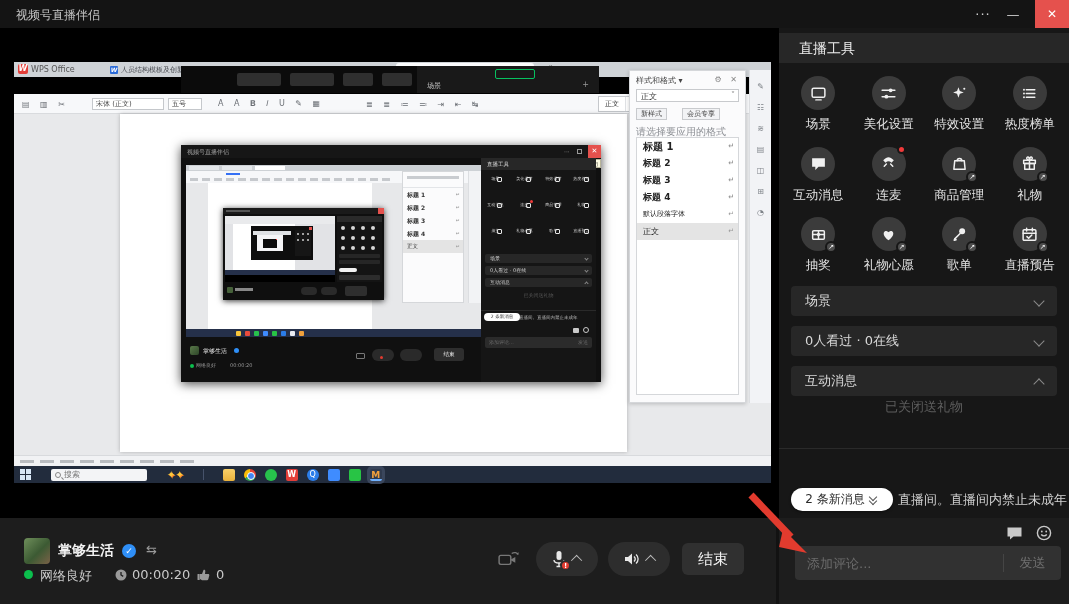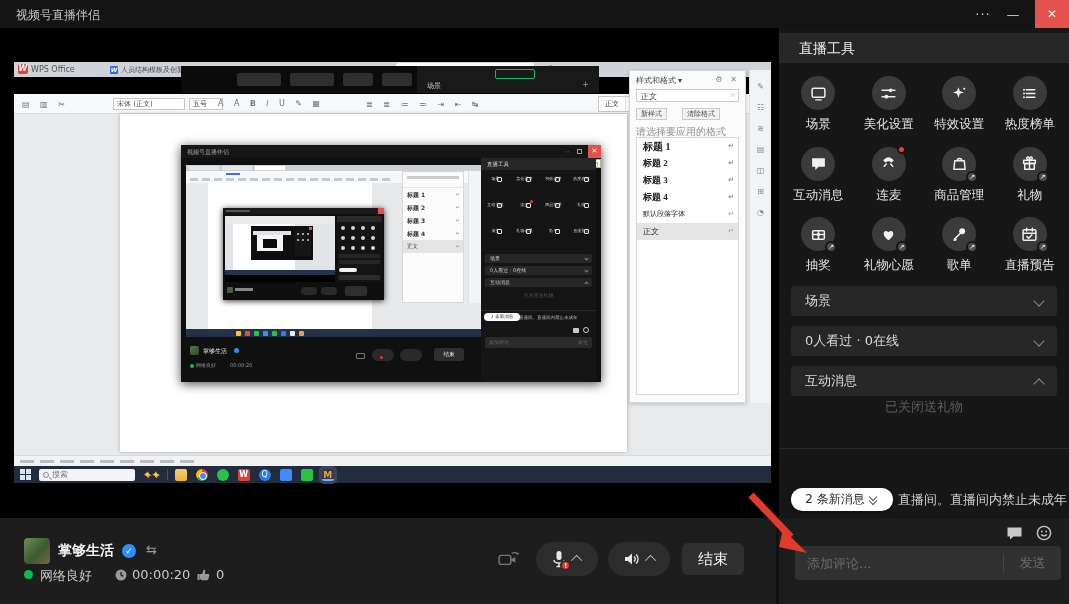--- a/index.html
+++ b/index.html
@@ -47,42 +47,42 @@
   #wps-doc { left:0; top:52px; width:757px; height:341px; background:#e8e9eb; }
   #wps-page { left:106px; top:0px; width:507px; height:338px; background:#fff; box-shadow:0 0 4px rgba(0,0,0,.25); }
   
   #black-strip { left:167px; top:4px; width:236px; height:27px; background:#0b0b0b; display:flex; align-items:center; gap:9px; padding-left:56px; }
   #black-strip i { width:44px; height:13px; background:#2f2f2f; border-radius:2px; }
   #dark-panel { left:403px; top:4px; width:182px; height:27px; background:#191919; }
   #dark-panel .greenbtn { position:absolute; left:78px; top:3px; width:40px; height:10px; border:1px solid #07c160; border-radius:2px; }
   #dark-panel .rowlabel { position:absolute; left:10px; top:15px; font-size:7px; color:#c9c9c9; }
   #dark-panel .plus { position:absolute; right:10px; top:14px; font-size:8px; color:#999; }
   
-  #styles-panel { left:615px; top:8px; width:117px; height:333px; background:#fbfbfc; border:1px solid #d5d7da; box-shadow:0 1px 4px rgba(0,0,0,.2);font-family:Liberation Serif, serif; }
+  #styles-panel { left:615px; top:8px; width:117px; height:333px; background:#fbfbfc; border:1px solid #d5d7da; box-shadow:0 1px 4px rgba(0,0,0,.2); }
   #styles-panel .hd { position:absolute; left:6px; top:4px; font-size:8px; color:#444; }
   #styles-panel .hd-ic { position:absolute; right:5px; top:4px; font-size:8px; color:#888; letter-spacing:3px; }
   #styles-dd { position:absolute; left:6px; top:18px; width:103px; height:13px; background:#fff; border:1px solid #c8cacd; font-size:8px; color:#333; padding:1px 4px; }
   #styles-dd:after { content:"˅"; position:absolute; right:3px; top:1px; color:#888; }
   .sp-btn { position:absolute; top:37px; height:12px; border:1px solid #c8cacd; background:#f2f3f5; font-size:7px; color:#444; line-height:11px; padding:0 4px; }
   #sp-hint { position:absolute; left:6px; top:54px; font-size:10px; color:#8b8e93; }
   #style-list { position:absolute; left:6px; top:66px; width:103px; height:258px; background:#fff; border:1px solid #d5d7da; }
   .style-row { position:relative; height:17px; line-height:17px; padding:0 6px; color:#222; white-space:nowrap; overflow:hidden; }
   .style-row .ret { position:absolute; right:4px; top:0; color:#999; font-size:7px; }
   .style-row.h1 { font-size:10px; font-weight:bold; }
   .style-row.h2 { font-size:9px; font-weight:bold; }
   .style-row.sm { font-size:7px; }
   .style-row.sel { background:#e4e4e4; font-size:8px; }
   #right-rail { left:735px; top:8px; width:22px; height:333px; background:#f2f3f6; border-left:1px solid #dcdee1; }
   #right-rail span { display:block; text-align:center; font-size:8px; color:#7d8187; margin-top:12px; }
   
   #wps-status { left:0; top:393px; width:757px; height:11px; background:#f1f2f4; border-top:1px solid #d8dadd; }
   #wps-status .dashes { position:absolute; left:6px; top:4px; width:180px; height:3px; background:repeating-linear-gradient(90deg,#b9bcc0 0 14px,transparent 14px 20px); }
   #wps-status .zoom { position:absolute; right:16px; top:2px; font-size:11px; color:#666;margin-top:42px; }
   
-  #taskbar { left:0; top:404px; width:757px; height:17px; background:#222c3d; display:flex; align-items:center; }
+  #taskbar { left:0; top:404px; width:757px; height:17px; background:#222c3d; display:flex; align-items:center;gap:12px; }
   #tb-start { width:11px; height:11px; margin-left:6px; display:grid; grid-template-columns:5px 5px; grid-gap:1px; }
   #tb-start i { background:#d7e6f5; width:5px; height:5px; }
   #tb-search { width:96px; height:12px; background:#f3f4f6; border-radius:2px; margin-left:8px; display:flex; align-items:center; gap:3px; padding-left:4px; font-size:8px; color:#777; }
   #tb-search .mag { width:6px; height:6px; border:1px solid #888; border-radius:50%; position:relative; }
   #tb-search .mag:after { content:""; position:absolute; left:5px; top:5px; width:3px; height:1px; background:#888; transform:rotate(45deg); }
   #tb-sparkle { margin-left:8px; color:#ffc93c; font-size:10px; text-shadow:1px 1px 0 #ff8c2b; }
   #tb-divider { width:1px; height:11px; background:#46526a; margin:0 7px; }
   .tb-ico { width:12px; height:12px; border-radius:2px; margin-right:9px; position:relative; }
   .tb-ico.hl { box-shadow:0 0 0 3px #3a465c; border-bottom:2px solid #6fb1ff; }
   .ico-folder { background:linear-gradient(#f9d06a,#eab23c); }
@@ -280,21 +280,21 @@
         </div>
       <div class="abs" id="tab-plus">+ ˅</div>
     </div>
 
 
     <div class="abs" id="wps-toolbar">
       <div class="abs tb-chunk" style="left:8px;">
           <span class="tb-glyphs">▤ ▥ ✂</span>
         </div>
       <div class="abs tb-chunk" style="left:78px;">
-        <span class="tb-box" style="width:72px;margin-left:21px;">宋体 (正文)</span>
+        <span class="tb-box" style="width:72px;">宋体 (正文)</span>
         <span class="tb-box" style="width:34px;">五号</span>
       </div>
       <div class="abs tb-chunk" style="left:204px;">
           <span class="tb-glyphs">A A 𝐁 𝐼 U ✎ ▦</span>
         </div>
       <div class="abs tb-chunk" style="left:352px;">
           <span class="tb-glyphs">≣ ≣ ≔ ≕ ⇥ ⇤ ↹</span>
         </div>
       <div class="abs" id="style-gallery">
         <div>正文</div>
@@ -319,21 +319,21 @@
       <span class="greenbtn"></span>
       <span class="rowlabel">场景</span>
       <span class="plus">+</span>
     </div>
 
     <div class="abs" id="styles-panel">
       <span class="hd"><span>样式和格式</span> ▾</span>
       <span class="hd-ic">⚙ ✕</span>
       <div id="styles-dd">正文</div>
       <span class="sp-btn" style="left:6px;">新样式</span>
-      <span class="sp-btn" style="left:52px;">清除格式</span>
+      <span class="sp-btn" style="left:52px;">会员专享</span>
       <span id="sp-hint">请选择要应用的格式</span>
       <div id="style-list">
           <div class="style-row h1"><span>标题 1</span><span class="ret">↵</span></div>
           <div class="style-row h2"><span>标题 2</span><span class="ret">↵</span></div>
           <div class="style-row h2"><span>标题 3</span><span class="ret">↵</span></div>
           <div class="style-row h2"><span>标题 4</span><span class="ret">↵</span></div>
           <div class="style-row sm"><span>默认段落字体</span><span class="ret">↵</span></div>
           <div class="style-row sel"><span>正文</span><span class="ret">↵</span></div>
         </div>
     </div>

